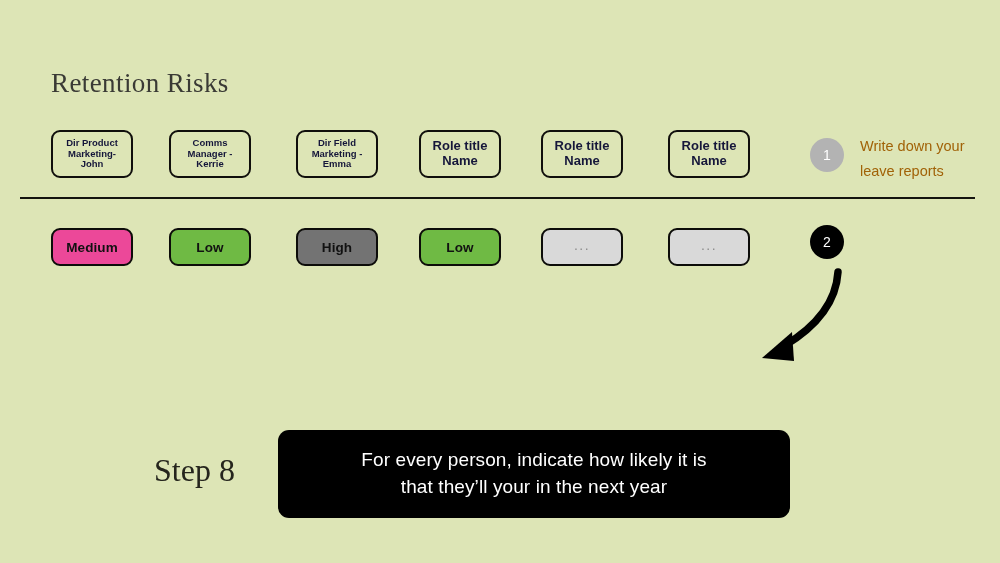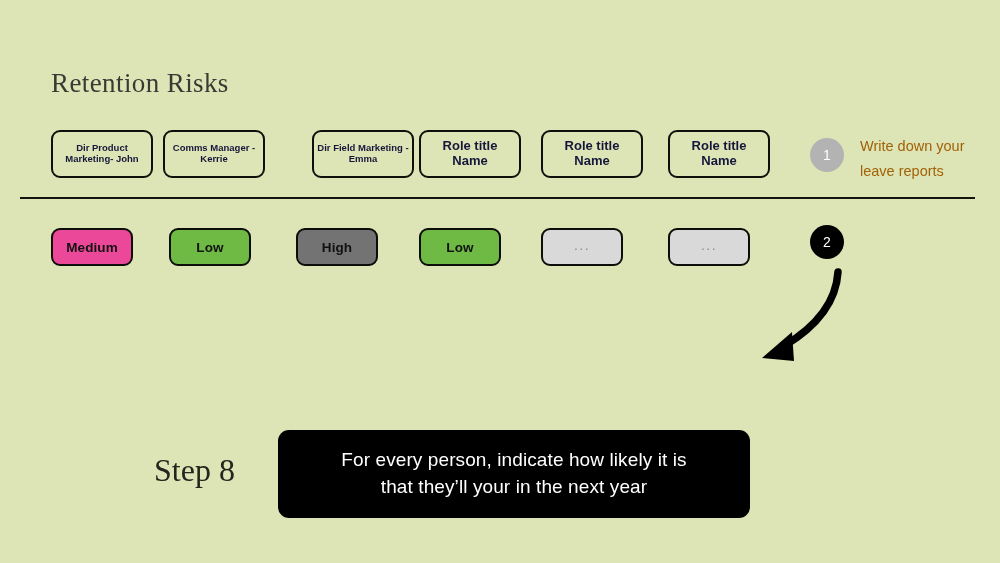--- a/index.html
+++ b/index.html
@@ -37,21 +37,21 @@
   .role-row {
     position: absolute;
     left: 51px;
     top: 86px;
     width: 710px;
     height: 48px;
   }
   .role-box {
     position: absolute;
     top: 0;
-    width: 102px;
+    width: 82px;
     height: 48px;
     box-sizing: border-box;
     border: 2px solid #100f0c;
     border-radius: 9px;
     background: #dde5b6;
     display: flex;
     align-items: center;
     justify-content: center;
     text-align: center;
     color: #15163a;
@@ -143,21 +143,21 @@
     top: 408px;
     font-family: "Liberation Serif", serif;
     font-size: 32px;
     color: #25251d;
     white-space: nowrap;
   }
   .callout {
     position: absolute;
     left: 278px;
     top: 386px;
-    width: 472px;
+    width: 512px;
     height: 88px;
     box-sizing: border-box;
     background: #000000;
     border-radius: 11px;
     display: flex;
     align-items: center;
     justify-content: center;
     padding: 0 35px;
   }
   .callout-text {
@@ -172,24 +172,24 @@
 <body>
 
 <div id="slide" style="background: rgb(221, 229, 182);">
 
   <div class="slide-title">Retention Risks</div>
 
   <div class="role-row">
       <div class="role-box small" style="left: 0px;">
         <span>Dir Product Marketing- John</span>
       </div>
-      <div class="role-box small" style="left: 112px;">
+      <div class="role-box small" style="left: 118px;">
         <span>Comms Manager - Kerrie</span>
       </div>
-      <div class="role-box small" style="left: 261px; justify-content: center;">
+      <div class="role-box small" style="left: 245px; justify-content: center;">
         <span>Dir Field Marketing - Emma</span>
       </div>
       <div class="role-box big" style="left: 368px;">
         <span>Role title Name</span>
       </div>
       <div class="role-box big" style="left: 490px;">
         <span>Role title Name</span>
       </div>
       <div class="role-box big" style="left: 617px;">
         <span>Role title Name</span>

